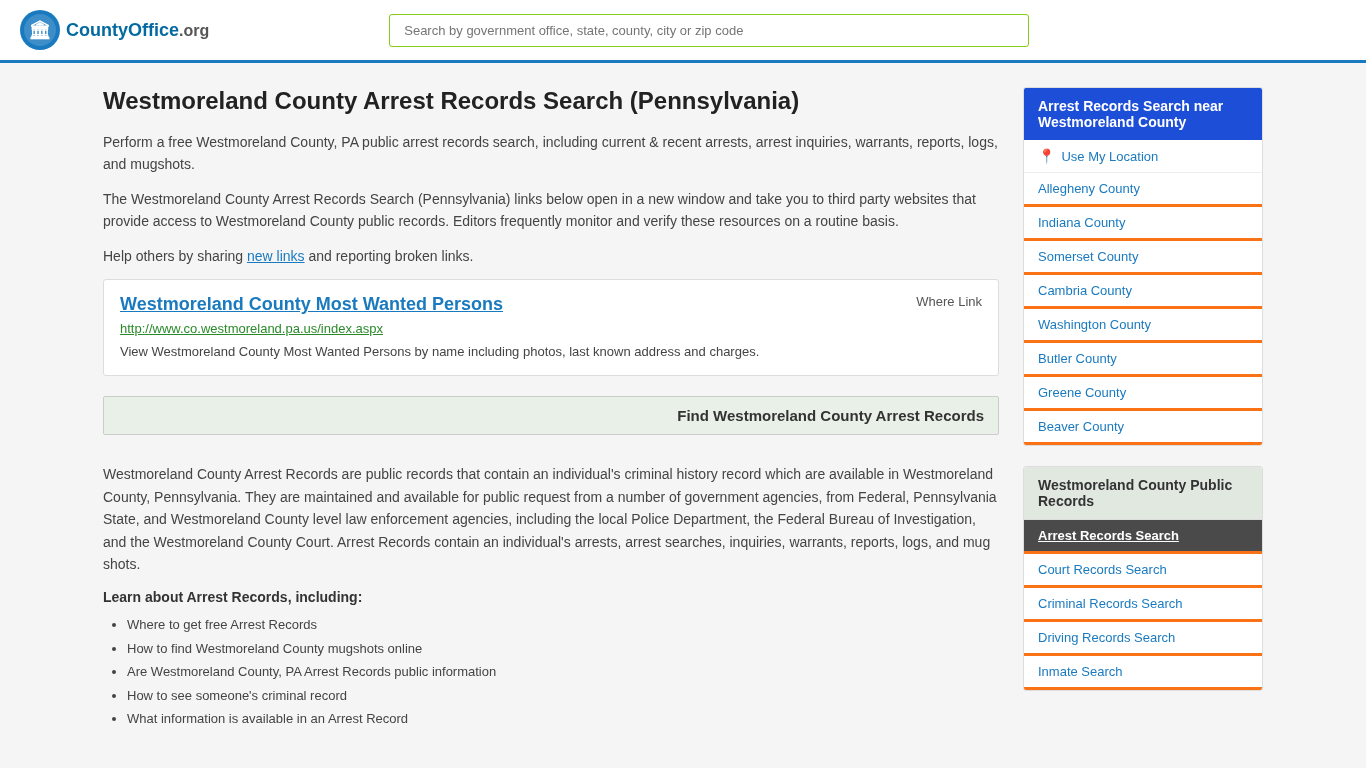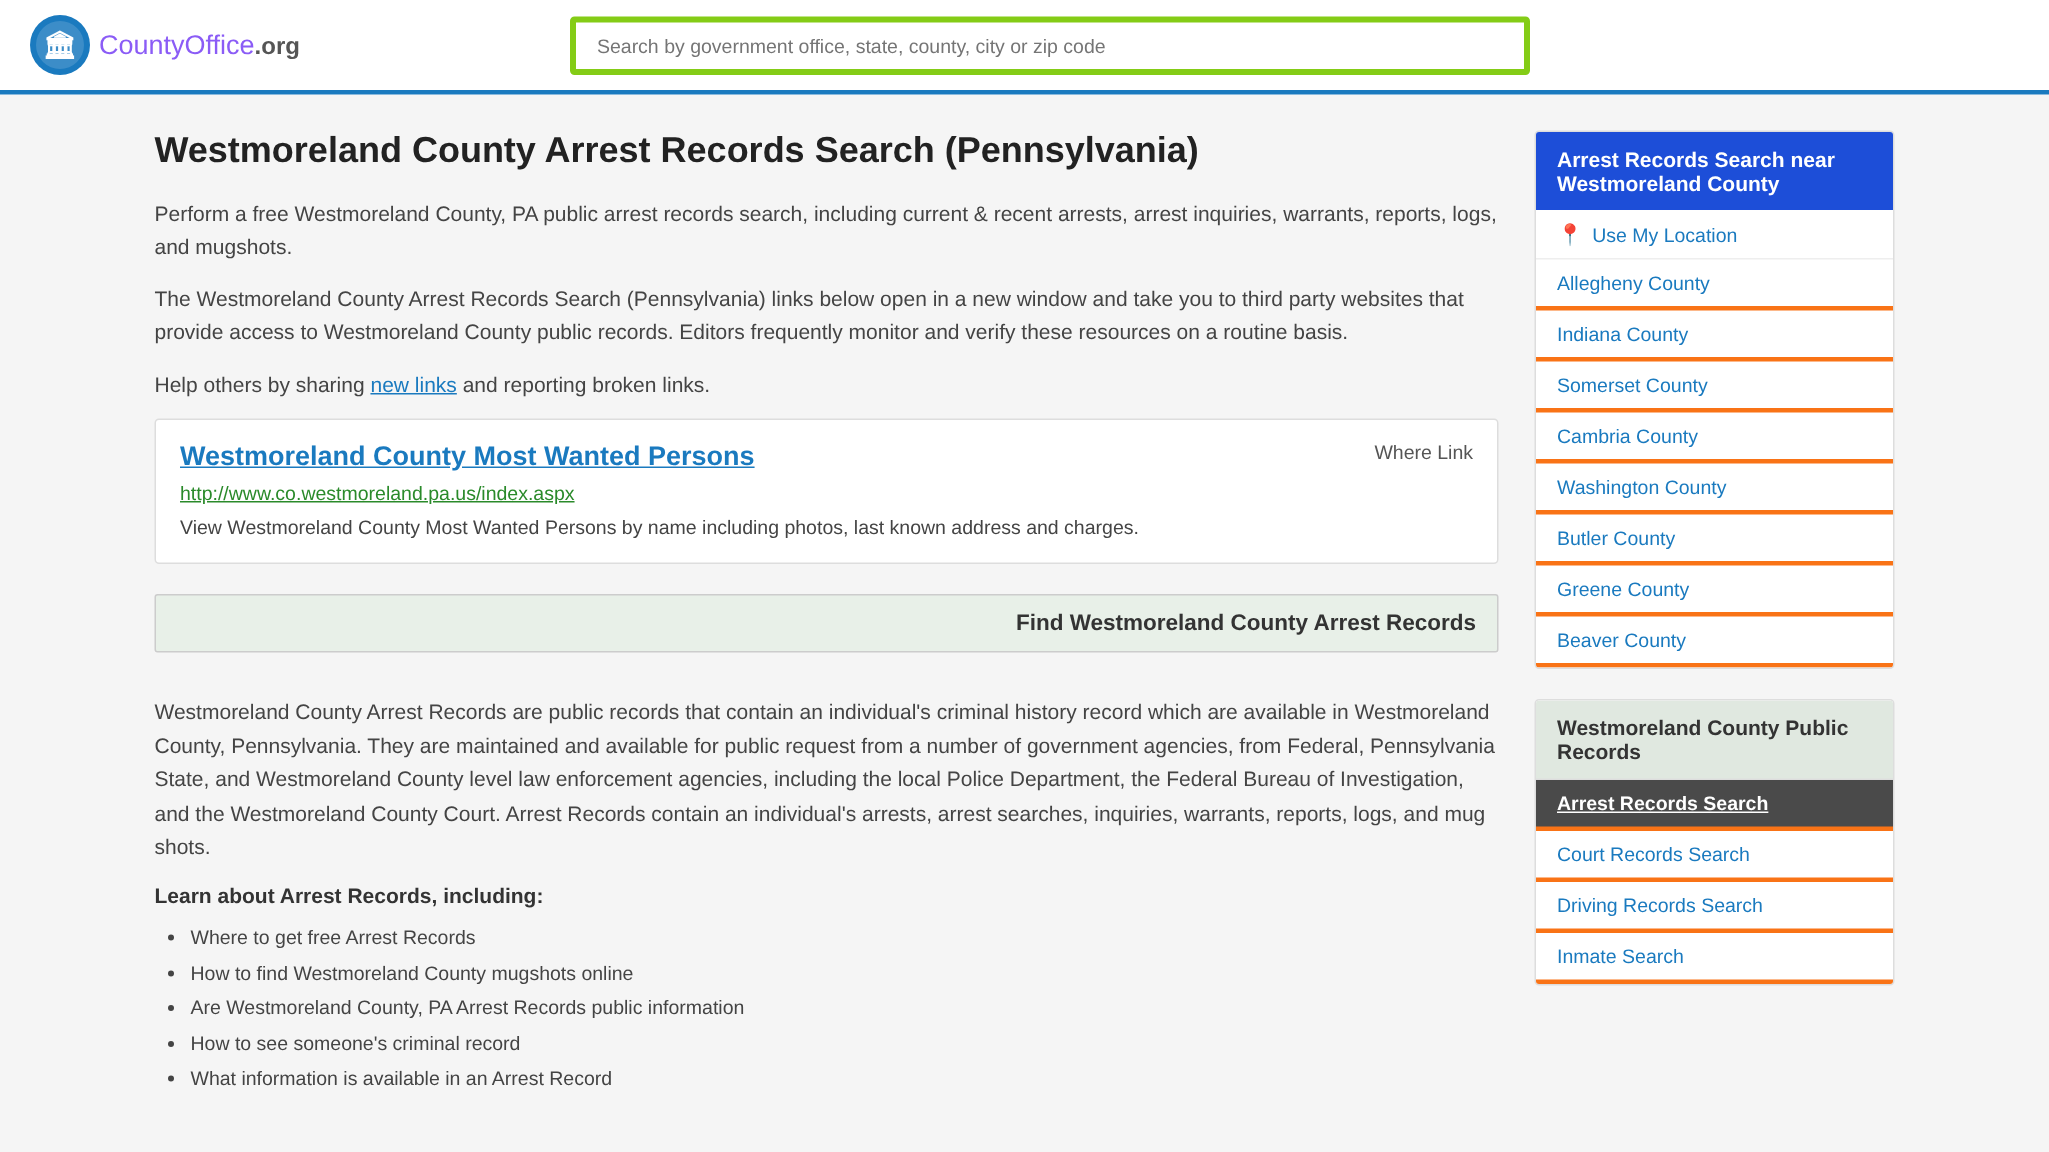--- a/index.html
+++ b/index.html
@@ -24,32 +24,32 @@
     #logo-icon {
       width: 40px;
       height: 40px;
     }
     #logo-text {
       font-size: 18px;
       font-weight: bold;
       color: #1a7abf;
     }
     #logo-text span {
-      color: #8b5cf6;
-      font-weight: normal;
+      color: #0369a1;
+      font-weight: bold;
     }
     #search-bar {
       flex: 1;
       max-width: 640px;
       margin-left: 160px;
     }
     #search-input {
       width: 100%;
       padding: 8px 14px;
-      border: 4px solid #84cc16;
+      border: 1px solid #84cc16;
       border-radius: 3px;
       font-size: 13px;
       color: #999;
     }
 
     
     #main-layout {
       max-width: 1200px;
       margin: 0 auto;
       padding: 24px 20px;
@@ -305,19 +305,20 @@
       <a class="sidebar-item" href="#">Washington County</a>
       <a class="sidebar-item" href="#">Butler County</a>
       <a class="sidebar-item" href="#">Greene County</a>
       <a class="sidebar-item" href="#">Beaver County</a>
     </div>
 
     <div class="sidebar-section">
       <div class="sidebar-section-header2">Westmoreland County Public Records</div>
       <a class="sidebar-item active" href="#">Arrest Records Search</a>
       <a class="sidebar-item" href="#">Court Records Search</a>
+      <a class="sidebar-item" href="#">Criminal Records Search</a>
       <a class="sidebar-item" href="#">Driving Records Search</a>
       <a class="sidebar-item" href="#">Inmate Search</a>
     </div>
 
   </div>
 
 </div>
 
 </body></html>

